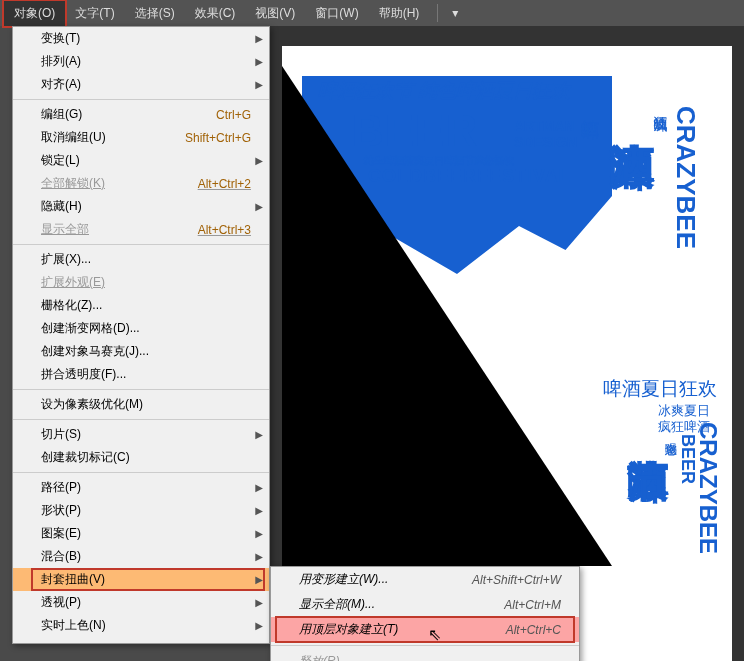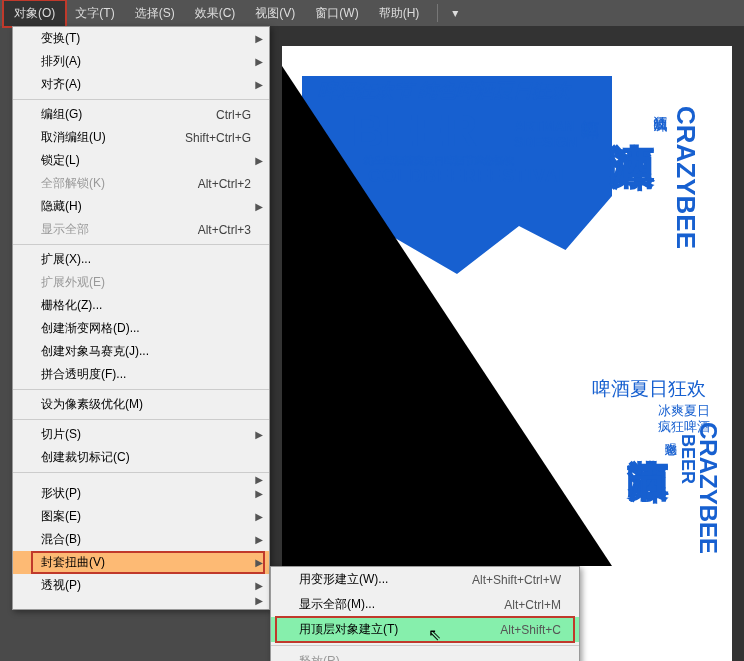--- a/index.html
+++ b/index.html
@@ -9,33 +9,33 @@
 .menubar { height:26px; background:#535353; display:flex; align-items:center; padding:0 4px; font-size:12px; color:#ddd; }
 .menubar .mitem { padding:4px 10px; cursor:pointer; }
 .menubar .mitem.active { background:#333; outline:2px solid #c0392b; }
 .menubar .divider { width:1px; height:18px; background:#777; margin:0 8px; }
 .menubar .tool { padding:4px 6px; }
 
 
 .dropdown { position:absolute; left:12px; top:26px; width:258px; background:#f0f0f0; border:1px solid #999; box-shadow:2px 2px 6px rgba(0,0,0,.4); font-size:12px; color:#000; z-index:10; }
 .dropdown .sep { height:1px; background:#ccc; margin:3px 0; }
 .dropdown .row { display:flex; align-items:center; padding:3px 18px 3px 28px; position:relative; cursor:pointer;justify-content:flex-end; }
-.dropdown .row.disabled { color:#999; cursor:default; }
+.dropdown .row.disabled { color:#999; cursor:default;text-decoration:underline; }
 .dropdown .row.hl { background:#fdba74; }
 .dropdown .row.boxed::before { content:""; position:absolute; left:18px; right:4px; top:0; bottom:0; border:2px solid #c0392b; pointer-events:none; }
 .dropdown .label { flex:1; }
-.dropdown .sc { color:#404040; }
+.dropdown .sc { color:#a16207; }
 .dropdown .arrow { position:absolute; right:6px; font-size:10px; color:#555; }
 
 
 .submenu { position:absolute; left:270px; top:566px; width:310px; background:#f0f0f0; border:1px solid #999; box-shadow:2px 2px 6px rgba(0,0,0,.4); font-size:12px; color:#000; z-index:11; }
-.submenu .row { display:flex; align-items:center; padding:4px 18px 4px 28px; position:relative; cursor:pointer; }
+.submenu .row { display:flex; align-items:center; padding:4px 18px 4px 28px; position:relative; cursor:pointer;font-style:italic; }
 .submenu .row.disabled { color:#999; }
 .submenu .row.boxed::before { content:""; position:absolute; left:4px; right:4px; top:-1px; bottom:-1px; border:2px solid #c0392b; pointer-events:none; }
-.submenu .row.hl { background:#86efac;gap:12px; }
+.submenu .row.hl { background:#fca5a5;gap:12px; }
 .submenu .label { flex:1; }
 .submenu .sc { color:#555; }
 .submenu .sep { height:1px; background:#ccc; margin:3px 0; }
 
 
 .cursor { position:absolute; left:428px; top:625px; z-index:20; font-size:16px; color:#000; pointer-events:none; }
 
 
 .canvas { position:absolute; left:270px; top:26px; right:0; bottom:0; background:#333; }
 .artboard { position:absolute; left:12px; top:20px; width:450px; height:615px; background:#fff; overflow:hidden; }
@@ -49,21 +49,21 @@
 .t-sub1 { top:72px; left:232px; font-size:14px; font-weight:700; }
 .t-sub2 { top:88px; left:232px; font-size:14px; font-weight:700; }
 .t-small { top:108px; left:82px; font-size:10px; font-weight:700; }
 .t-fest { top:120px; left:86px; font-size:18px; font-weight:900; letter-spacing:1px; }
 .t-right { top:60px; left:320px; font-size:46px; font-weight:900; writing-mode:vertical-rl; }
 .t-crazy { top:60px; left:388px; font-size:26px; font-weight:900; writing-mode:vertical-rl; color:#1760d0; }
 .t-rtop1 { top:60px; left:370px; font-size:14px; writing-mode:vertical-rl; }
 .t-rtop2 { top:60px; left:296px; font-size:18px; writing-mode:vertical-rl; }
 .t-bigbeer { top:380px; left:338px; font-size:42px; writing-mode:vertical-rl; font-weight:900; }
 .t-crazy2 { top:376px; left:412px; font-size:24px; font-weight:900; writing-mode:vertical-rl; }
-.t-btitle { top:330px; left:310px; font-size:19px; }
+.t-btitle { top:330px; left:321px; font-size:19px; }
 .t-btop1 { top:356px; left:376px; font-size:13px; }
 .t-btop2 { top:372px; left:376px; font-size:13px; }
 .t-bv1 { top:388px; left:380px; font-size:12px; writing-mode:vertical-rl; }
 .t-bv2 { top:388px; left:395px; font-size:18px; writing-mode:vertical-rl; font-weight:900; }
 </style>
 </head>
 <body>
 
 <div class="canvas">
   <div class="artboard">
@@ -166,20 +166,21 @@
     <div class="sep"></div>
     <div class="row">
       <span class="label">切片(S)</span>
       <span class="arrow">▶</span>
     </div>
     <div class="row">
       <span class="label">创建裁切标记(C)</span>
     </div>
     <div class="sep"></div>
     <div class="row">
+      <span class="label">路径(P)</span>
       <span class="arrow">▶</span>
     </div>
     <div class="row">
       <span class="label">形状(P)</span>
       <span class="arrow">▶</span>
     </div>
     <div class="row">
       <span class="label">图案(E)</span>
       <span class="arrow">▶</span>
     </div>
@@ -189,37 +190,38 @@
     </div>
     <div class="row hl boxed">
       <span class="label">封套扭曲(V)</span>
       <span class="arrow">▶</span>
     </div>
     <div class="row">
       <span class="label">透视(P)</span>
       <span class="arrow">▶</span>
     </div>
     <div class="row">
+      <span class="label">实时上色(N)</span>
       <span class="arrow">▶</span>
     </div>
     <div class="row"></div>
   </div>
 
 <div class="submenu" id="submenu">
     <div class="row">
       <span class="label">用变形建立(W)...</span>
       <span class="sc">Alt+Shift+Ctrl+W</span>
     </div>
     <div class="row">
       <span class="label">显示全部(M)...</span>
       <span class="sc">Alt+Ctrl+M</span>
     </div>
     <div class="row hl boxed">
       <span class="label">用顶层对象建立(T)</span>
-      <span class="sc">Alt+Shift+C</span>
+      <span class="sc">Alt+Ctrl+C</span>
     </div>
     <div class="sep"></div>
     <div class="row disabled">
       <span class="label">释放(R)</span>
     </div>
   </div>
 
 <span class="cursor">⇖</span>
 
 </body></html>

